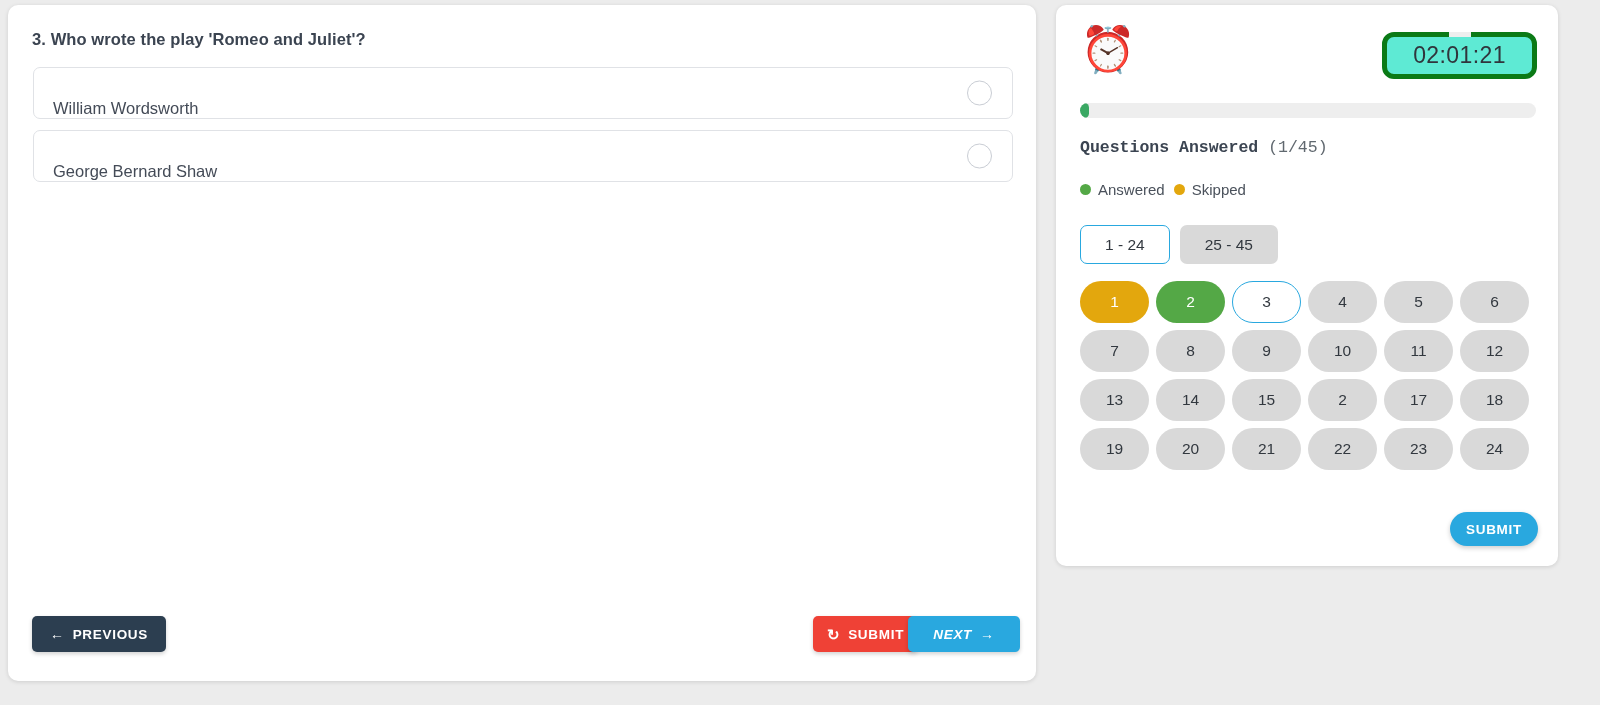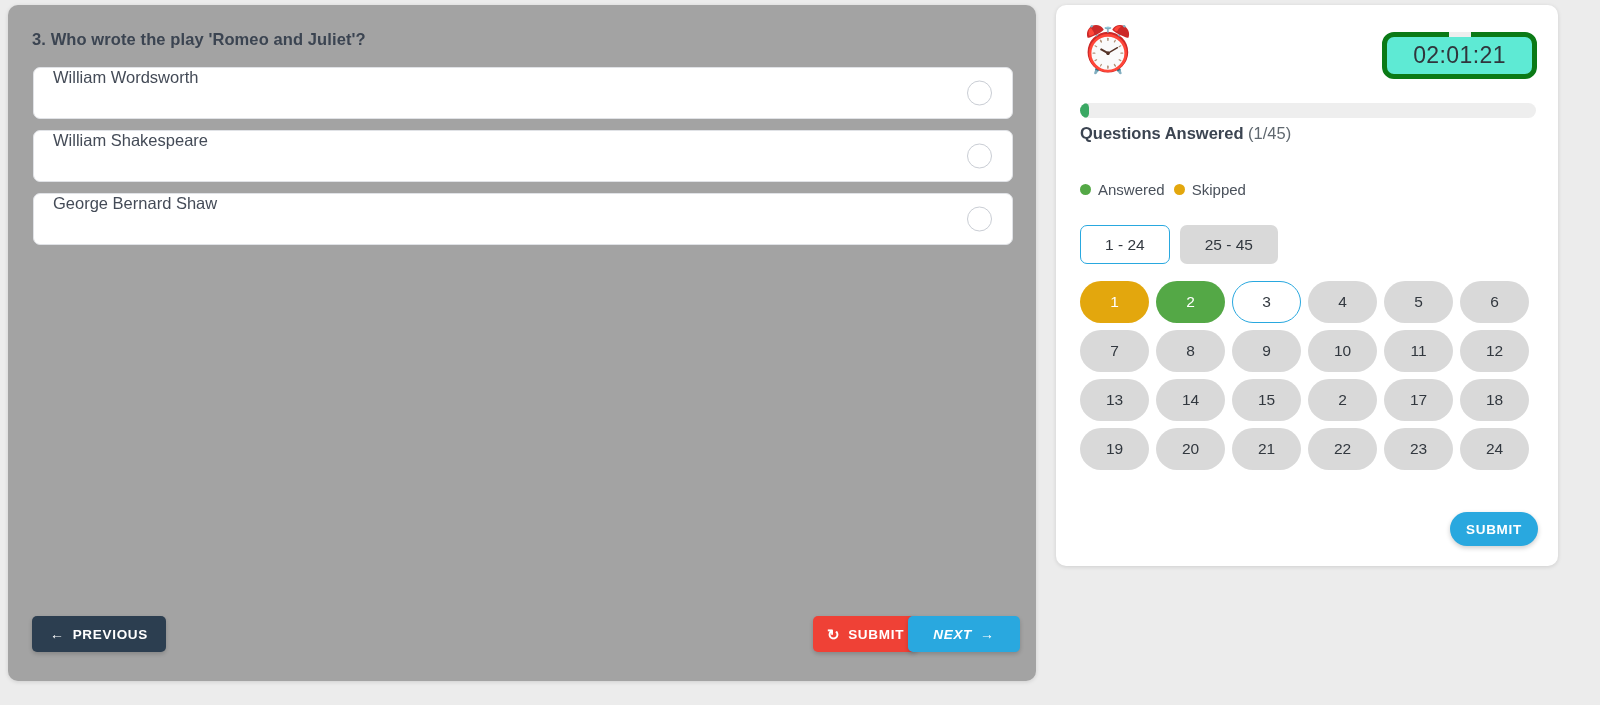--- a/index.html
+++ b/index.html
@@ -19,21 +19,21 @@
     background: #ececec;
   }
 
   
   .quiz-card {
     position: absolute;
     left: 8px;
     top: 5px;
     width: 1028px;
     height: 676px;
-    background: #a3a3a3;
+    background: #ffffff;
     border-radius: 10px;
     box-shadow: 0 1px 4px rgba(0,0,0,0.13);
   }
 
   .question-title {
     position: absolute;
     left: 24px;
     top: 25px;
     font-size: 16.5px;
     font-weight: bold;
@@ -49,21 +49,21 @@
   }
 
   .option-row {
     position: relative;
     height: 52px;
     margin-bottom: 11px;
     background: #fff;
     border: 1px solid #e0e2e6;
     border-radius: 7px;
     display: flex;
-    align-items: flex-start;
+    align-items: flex-end;
     cursor: pointer;
   }
 
   .option-label {
     margin-left: 19px;
     font-size: 16.5px;
     color: #444b57;
   }
 
   .option-radio {
@@ -200,23 +200,24 @@
 
   .progress-fill {
     height: 100%;
     background: #3aa863;
     border-radius: 8px;
   }
 
   .answered-line {
     position: absolute;
     left: 24px;
-    top: 119px;
+    top: 133px;
     font-size: 16.5px;
     color: #3b4451;
+    font-family: Liberation Mono, monospace;
   }
   .answered-line b { font-weight: bold; }
   .answered-count { color: #60686f; font-weight: normal; }
 
   .legend {
     position: absolute;
     left: 24px;
     top: 176px;
     display: flex;
     align-items: center;
@@ -307,24 +308,20 @@
   <div class="quiz-card">
 
     <div class="question-title">3. Who wrote the play 'Romeo and Juliet'?</div>
 
     <div class="options">
         <div class="option-row">
           <span class="option-label">William Wordsworth</span>
           <span class="option-radio"></span>
         </div>
         <div class="option-row">
-          <span class="option-label">William Shakespeare</span>
-          <span class="option-radio"></span>
-        </div>
-        <div class="option-row">
           <span class="option-label">George Bernard Shaw</span>
           <span class="option-radio"></span>
         </div>
       </div>
 
     <button class="btn btn-previous">
       <span class="icon-arrow">←</span>
       <span>PREVIOUS</span>
     </button>
 

